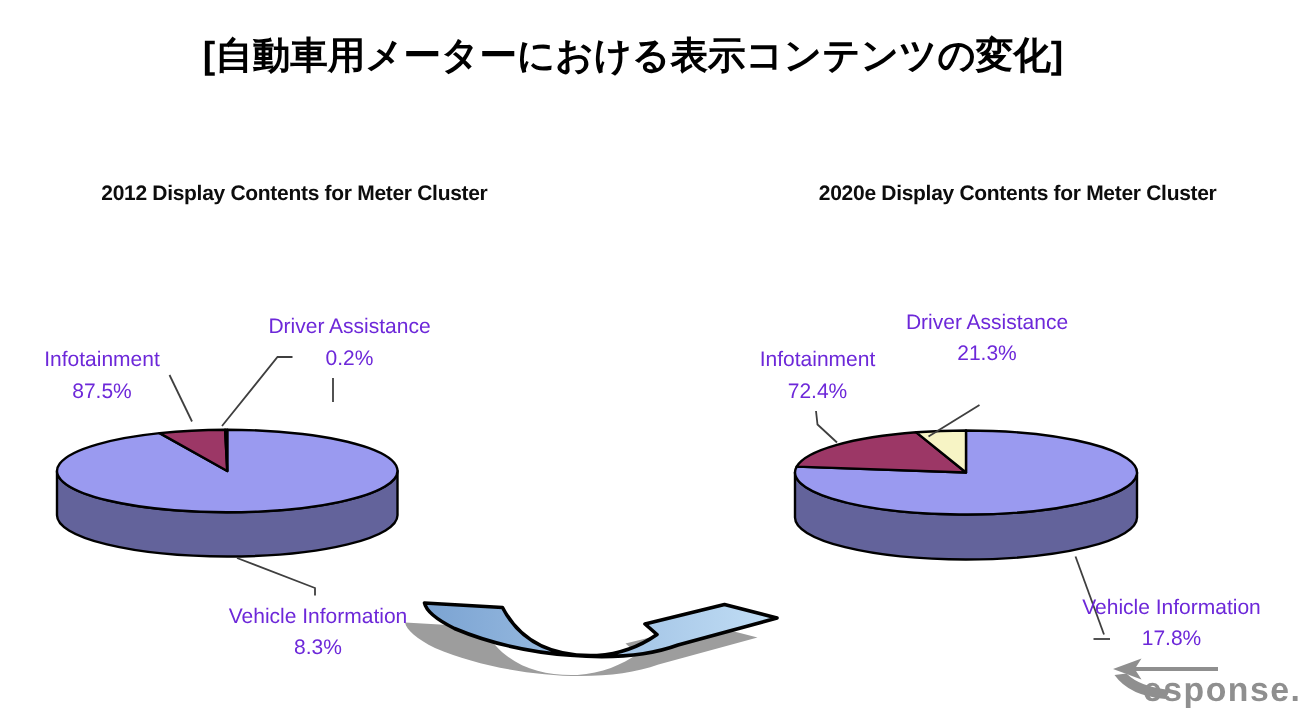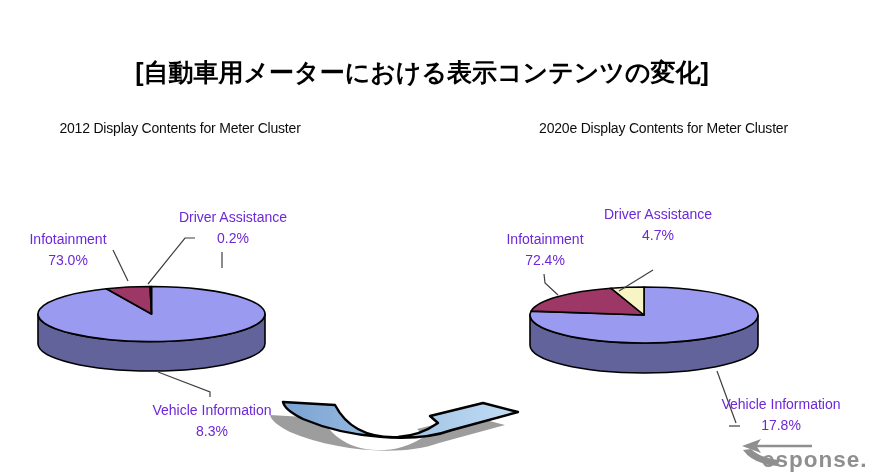--- a/index.html
+++ b/index.html
@@ -1,21 +1,21 @@
 <!DOCTYPE html>
 <html><head>
 <meta charset="utf-8">
 <style>
   html,body{margin:0;padding:0;background:#ffffff;}
   body{font-family:"Liberation Sans",sans-serif;color:#1a1a1a;}
   .stage{position:relative;width:874px;height:476px;background:#fff;overflow:hidden;}
   .jp-title{position:absolute;top:20px;left:0;width:844px;text-align:center;
-            font-size:25px;font-weight:bold;letter-spacing:0px;color:#000;margin-top:36px;}
-  .chart-title{position:absolute;top:120px;font-size:14px;font-weight:normal;
-               text-align:center;color:#0d0d0d;letter-spacing:-0.2px;}
+            font-size:25px;font-weight:bold;letter-spacing:0px;color:#000;}
+  .chart-title{position:absolute;top:120px;font-size:14px;font-weight:bold;
+               text-align:right;color:#0d0d0d;letter-spacing:-0.2px;}
   .ct-left{left:35px;width:290px;}
   .ct-right{left:516px;width:295px;}
   .pie-label{position:absolute;width:120px;text-align:center;font-size:14px;
              line-height:21px;color:#6d28d9;}
   svg.overlay{position:absolute;top:0;left:0;}
   .leader{stroke:#3f3f3f;stroke-width:1.2;fill:none;}
 </style>
 </head>
 <body>
 
@@ -69,37 +69,37 @@
     </g>
   </svg>
 
   <div class="jp-title">[自動車用メーターにおける表示コンテンツの変化]</div>
 
   <div class="chart-title ct-left">2012 Display Contents for Meter Cluster</div>
   <div class="chart-title ct-right">2020e Display Contents for Meter Cluster</div>
 
   <div class="pie-label" style="left:8px;top:229px;">
     <span>Infotainment</span><br>
-    <span>73.0%</span>
+    <span>87.5%</span>
   </div>
   <div class="pie-label" style="left:173px;top:207px;">
     <span>Driver Assistance</span><br>
     <span>0.2%</span>
   </div>
   <div class="pie-label" style="left:152px;top:400px;">
     <span>Vehicle Information</span><br>
     <span>8.3%</span>
   </div>
 
   <div class="pie-label" style="left:485px;top:229px;">
     <span>Infotainment</span><br>
     <span>72.4%</span>
   </div>
   <div class="pie-label" style="left:598px;top:204px;">
     <span>Driver Assistance</span><br>
-    <span>4.7%</span>
+    <span>21.3%</span>
   </div>
   <div class="pie-label" style="left:721px;top:394px;">
     <span>Vehicle Information</span><br>
     <span>17.8%</span>
   </div>
 
 </div>
 
 </body></html>

